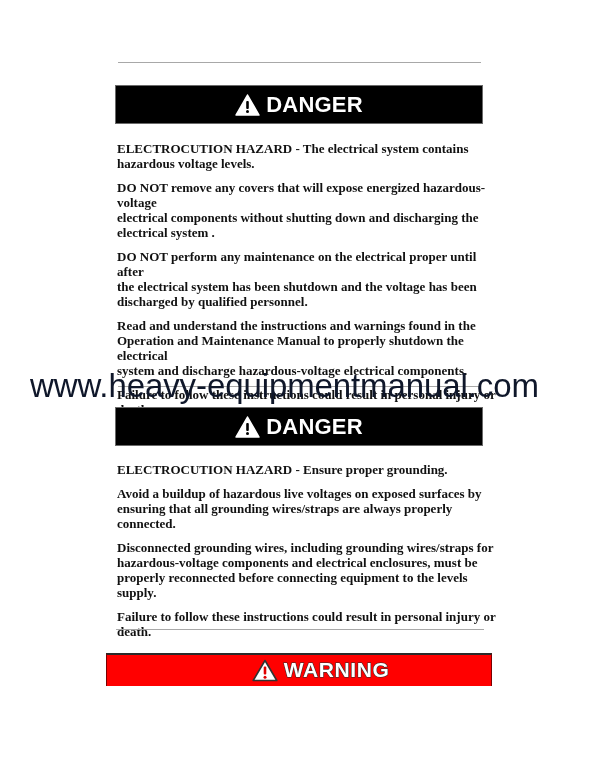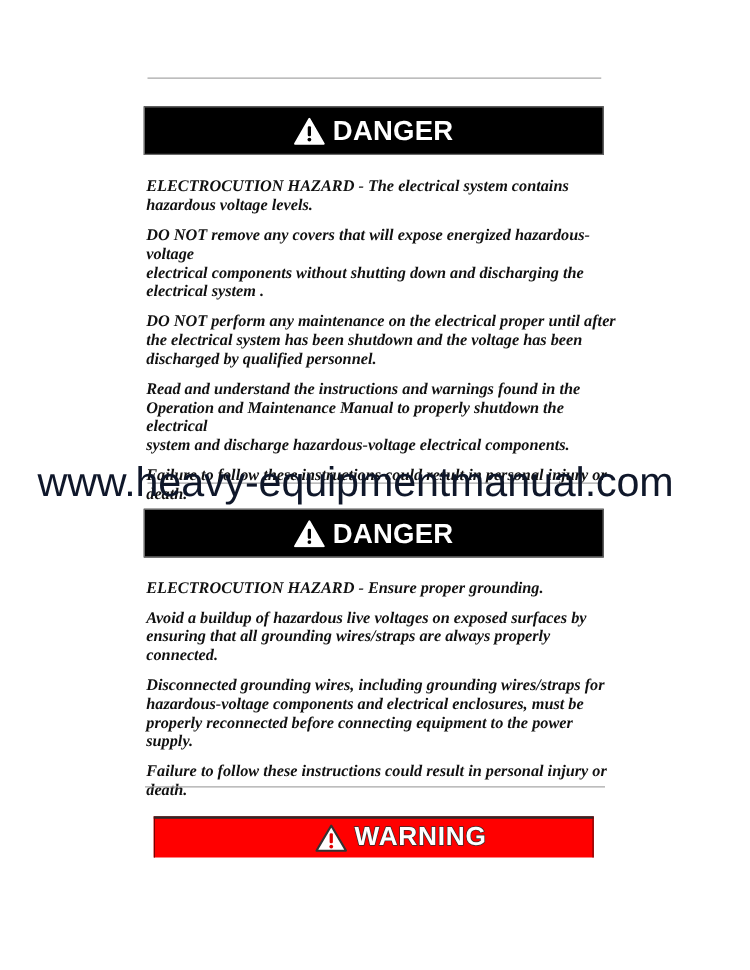--- a/index.html
+++ b/index.html
@@ -63,21 +63,20 @@
       width: 380px;
       font-family: "Liberation Serif", serif;
       font-weight: bold;
       font-size: 13px;
       line-height: 15px;
       color: #111111;
     }
     .para {
       margin: 0 0 9px 0;
       white-space: pre-line;
-      font-style: italic;
     }
     .watermark {
       position: absolute;
       left: 30px;
       top: 366px;
       font-family: "Liberation Sans", sans-serif;
       font-size: 33px;
       line-height: 40px;
       color: #0f172a;
       letter-spacing: -0.1px;
@@ -135,28 +134,28 @@
     <span class="banner-label">DANGER</span>
   </div>
 </div>
 
 <div class="text-block" style="top:462px;">
   <p class="para">ELECTROCUTION HAZARD - Ensure proper grounding.</p>
   <p class="para">Avoid a buildup of hazardous live voltages on exposed surfaces by
 ensuring that all grounding wires/straps are always properly connected.</p>
   <p class="para">Disconnected grounding wires, including grounding wires/straps for
 hazardous-voltage components and electrical enclosures, must be
-properly reconnected before connecting equipment to the power supply.</p>
+properly reconnected before connecting equipment to the levels supply.</p>
   <p class="para">Failure to follow these instructions could result in personal injury or
 death.</p>
 </div>
 
 <div class="rule" style="left:116px; top:629px; width:368px;"></div>
 
-<div class="banner banner-warning" style="left:123px; top:653px; width:352px; height:33px;padding-left:43px;">
+<div class="banner banner-warning" style="left:106px; top:653px; width:386px; height:33px;padding-left:43px;">
   <div class="banner-inner">
     <span class="icon">
       <svg width="26" height="23" viewBox="0 0 26 23">
         <path d="M13 1.5 L24.8 21.5 L1.2 21.5 Z" fill="#ffffff" stroke="#333333" stroke-width="1.6" stroke-linejoin="round"></path>
         <rect x="11.7" y="7.5" width="2.6" height="8" rx="1" fill="#e00000"></rect>
         <circle cx="13" cy="18.2" r="1.5" fill="#e00000"></circle>
       </svg>
     </span>
     <span class="banner-label">WARNING</span>
   </div>

